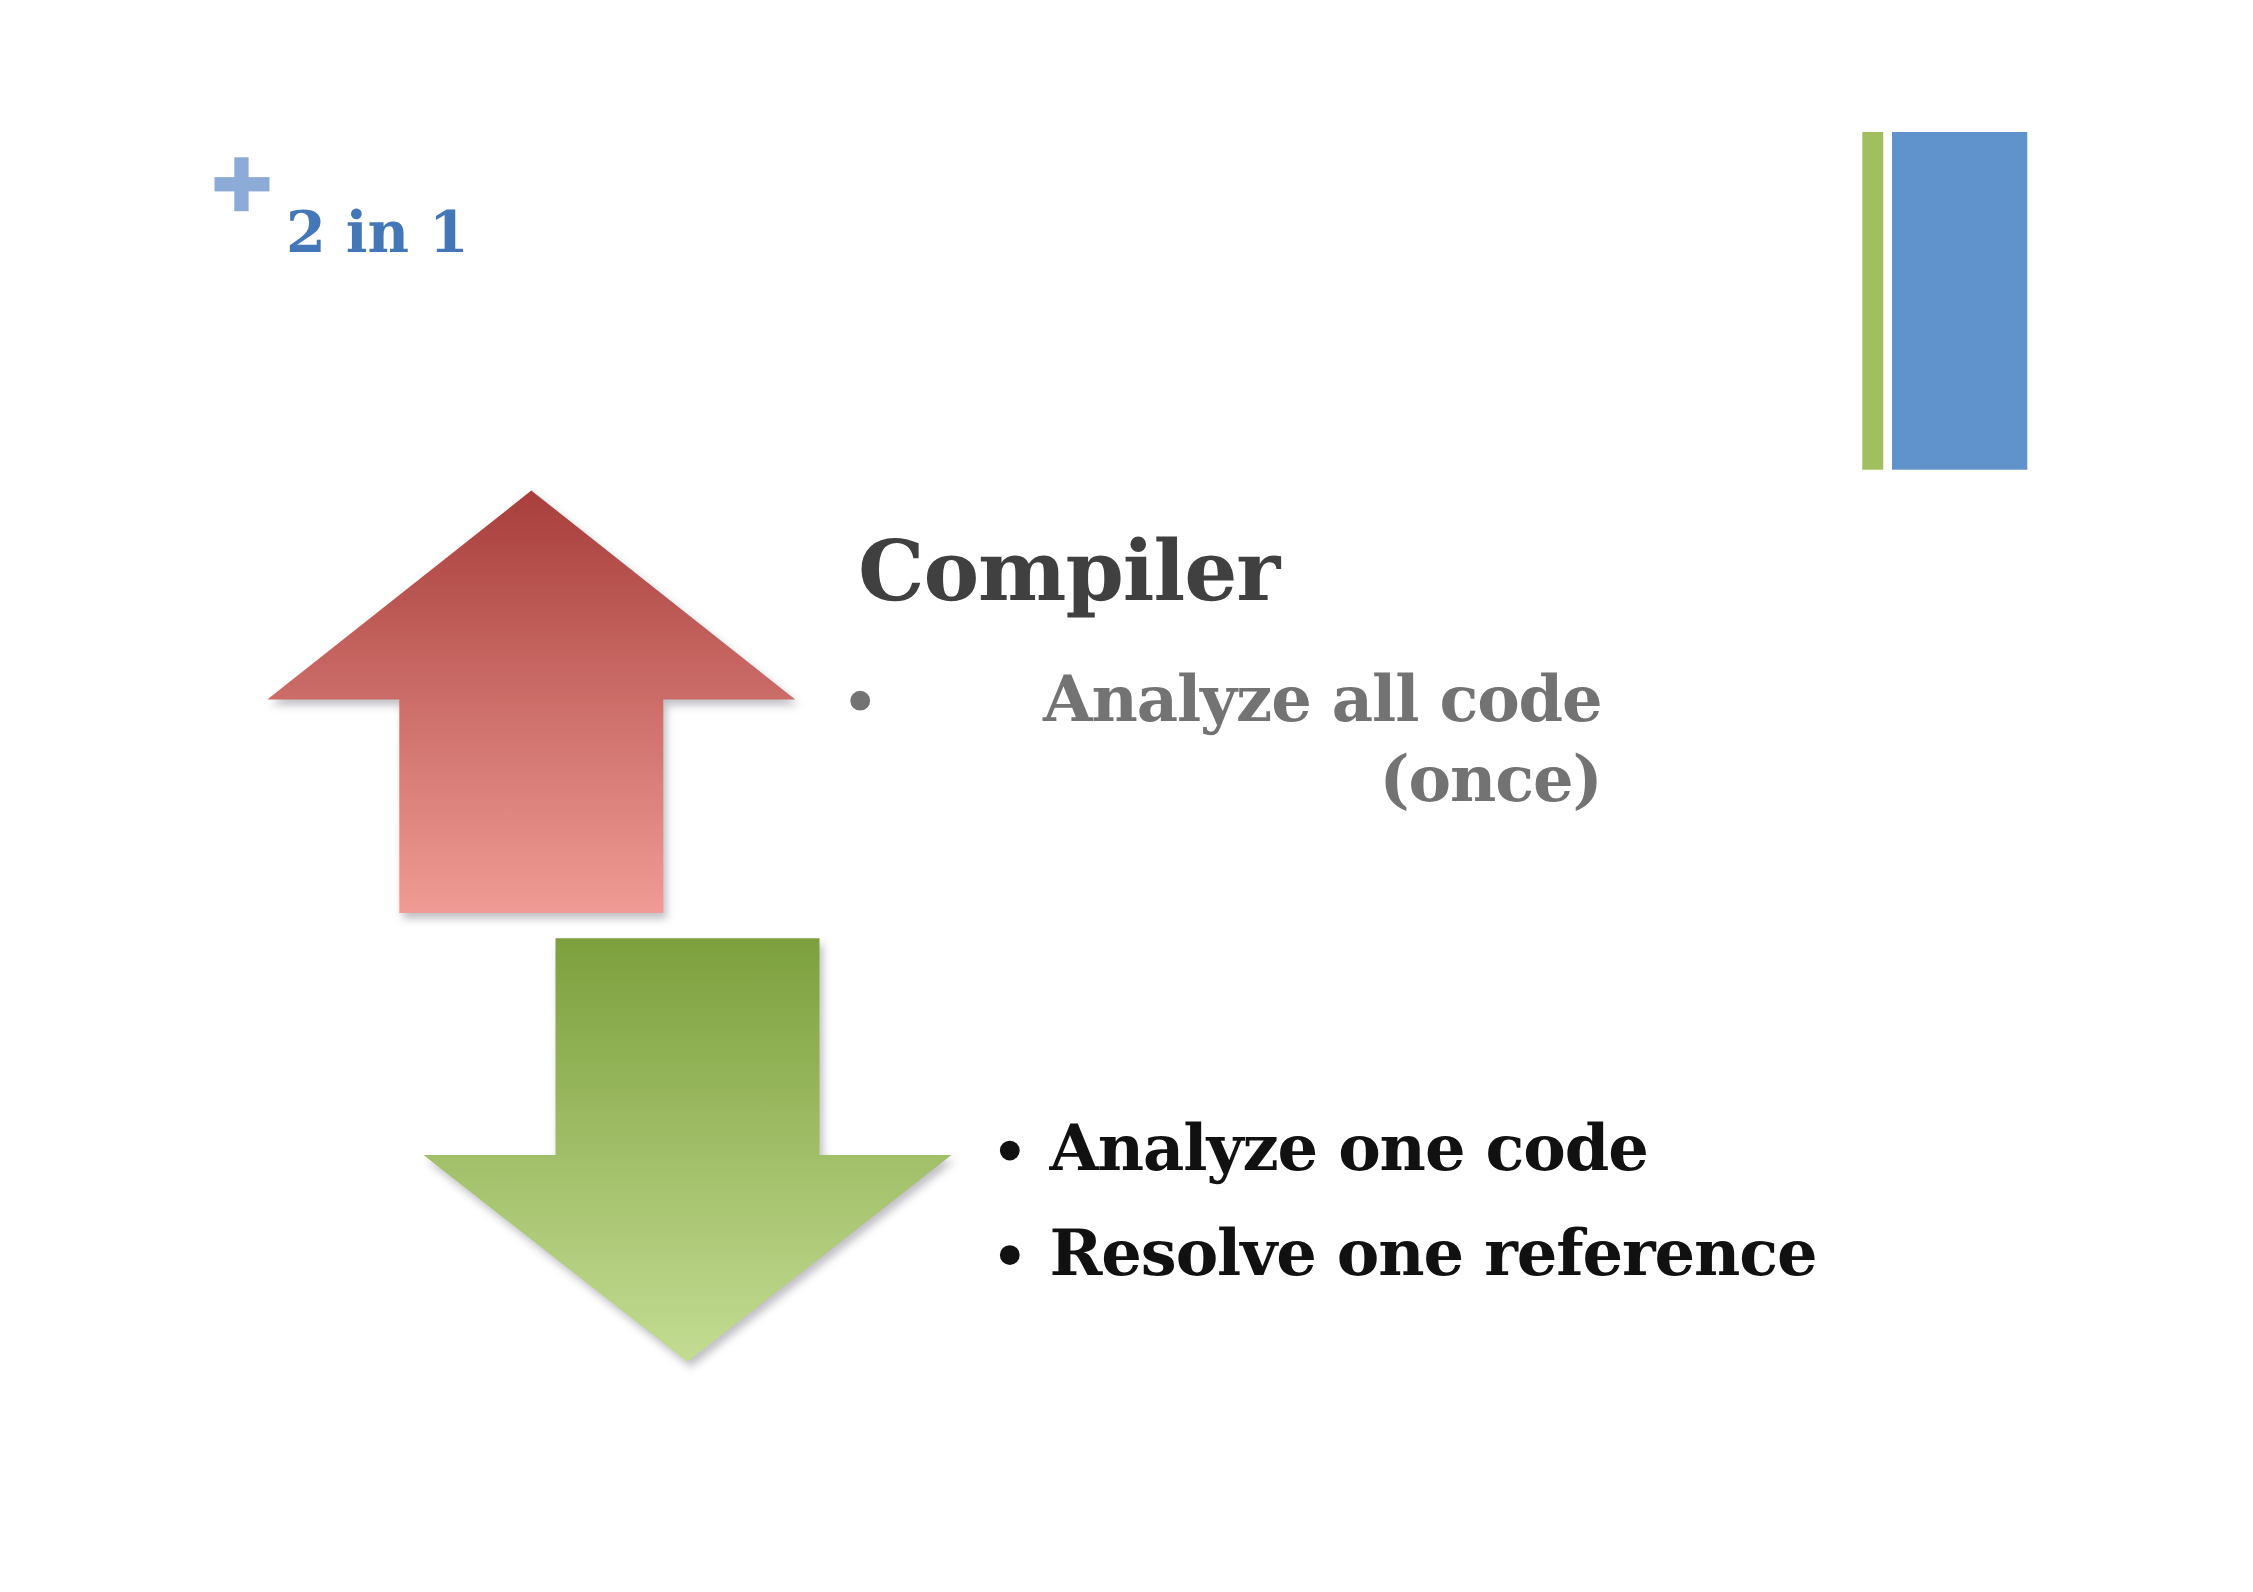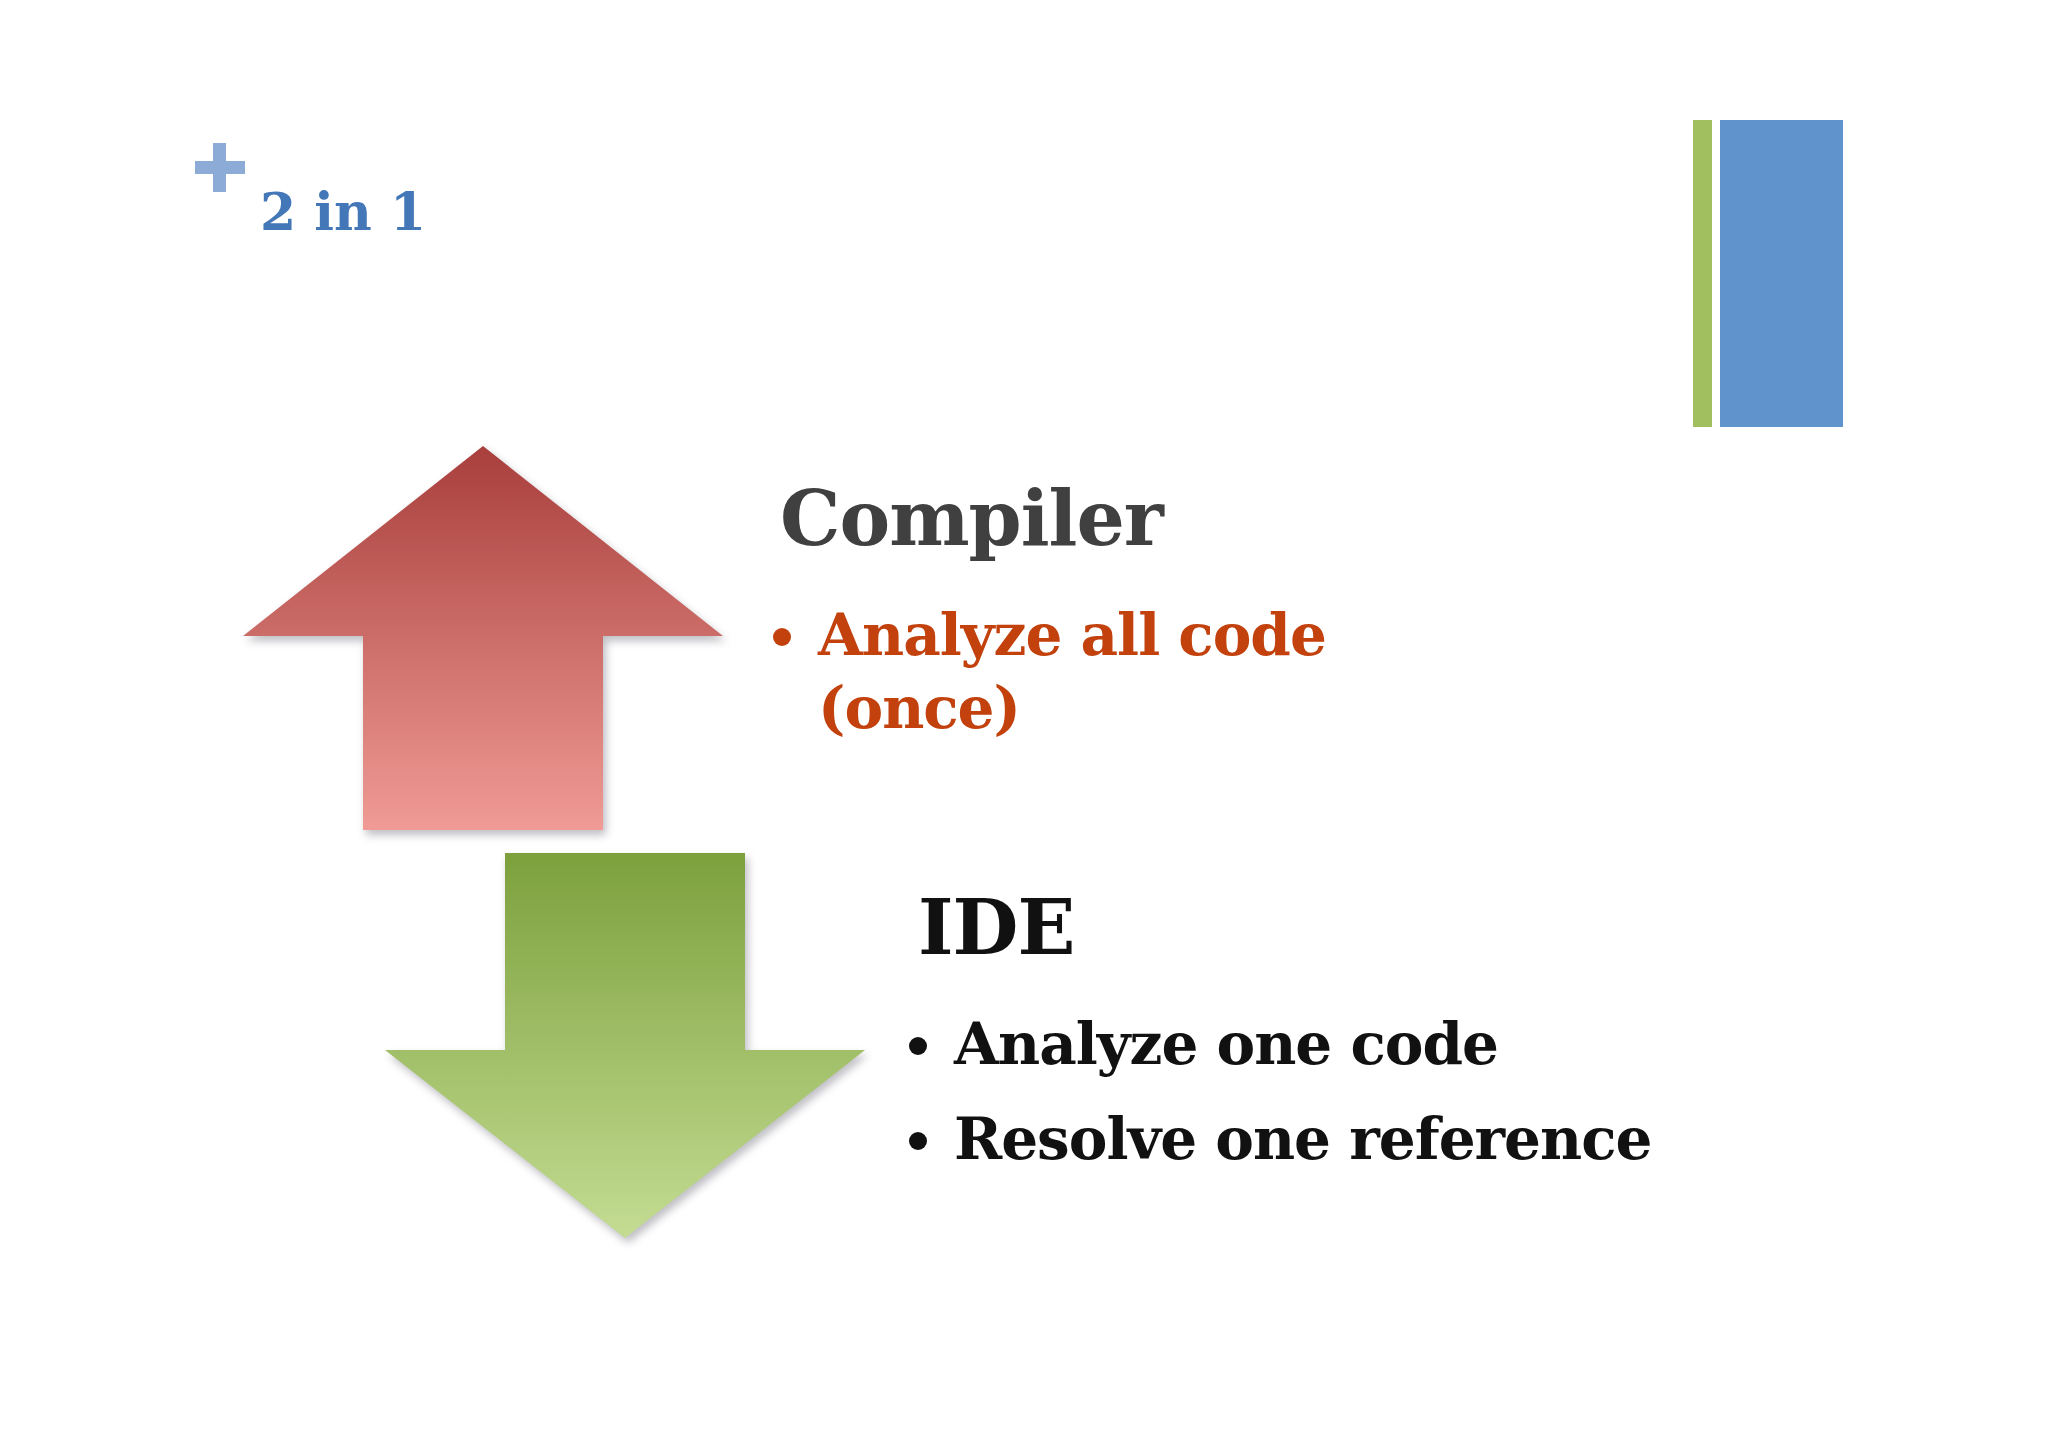--- a/index.html
+++ b/index.html
@@ -98,24 +98,23 @@
       <linearGradient id="gradGreen" x1="0" y1="0" x2="0" y2="1">
         <stop offset="0" stop-color="#7da03d"></stop>
         <stop offset="1" stop-color="#c3dc92"></stop>
       </linearGradient>
     </defs>
     <polygon points="130,8 370,8 370,205 490,205 250,393 10,205 130,205" fill="url(#gradGreen)"></polygon>
   </svg>
 
   <h2 class="heading heading-compiler" style="color: #404040;">Compiler</h2>
 
-  <ul class="bullets bullets-compiler" style="color: #c2410c;">
+  <ul class="bullets bullets-compiler" style="color: #737373; text-align: right;">
     <li>Analyze all code (once)</li>
   </ul>
 
-  <h2 class="heading heading-ide" style="color: rgb(17, 17, 17);">IDE</h2>
 
   <ul class="bullets bullets-ide" style="color: rgb(17, 17, 17);">
     <li>Analyze one code</li>
     <li>Resolve one reference</li>
   </ul>
 
 </div>
 
 </body></html>

